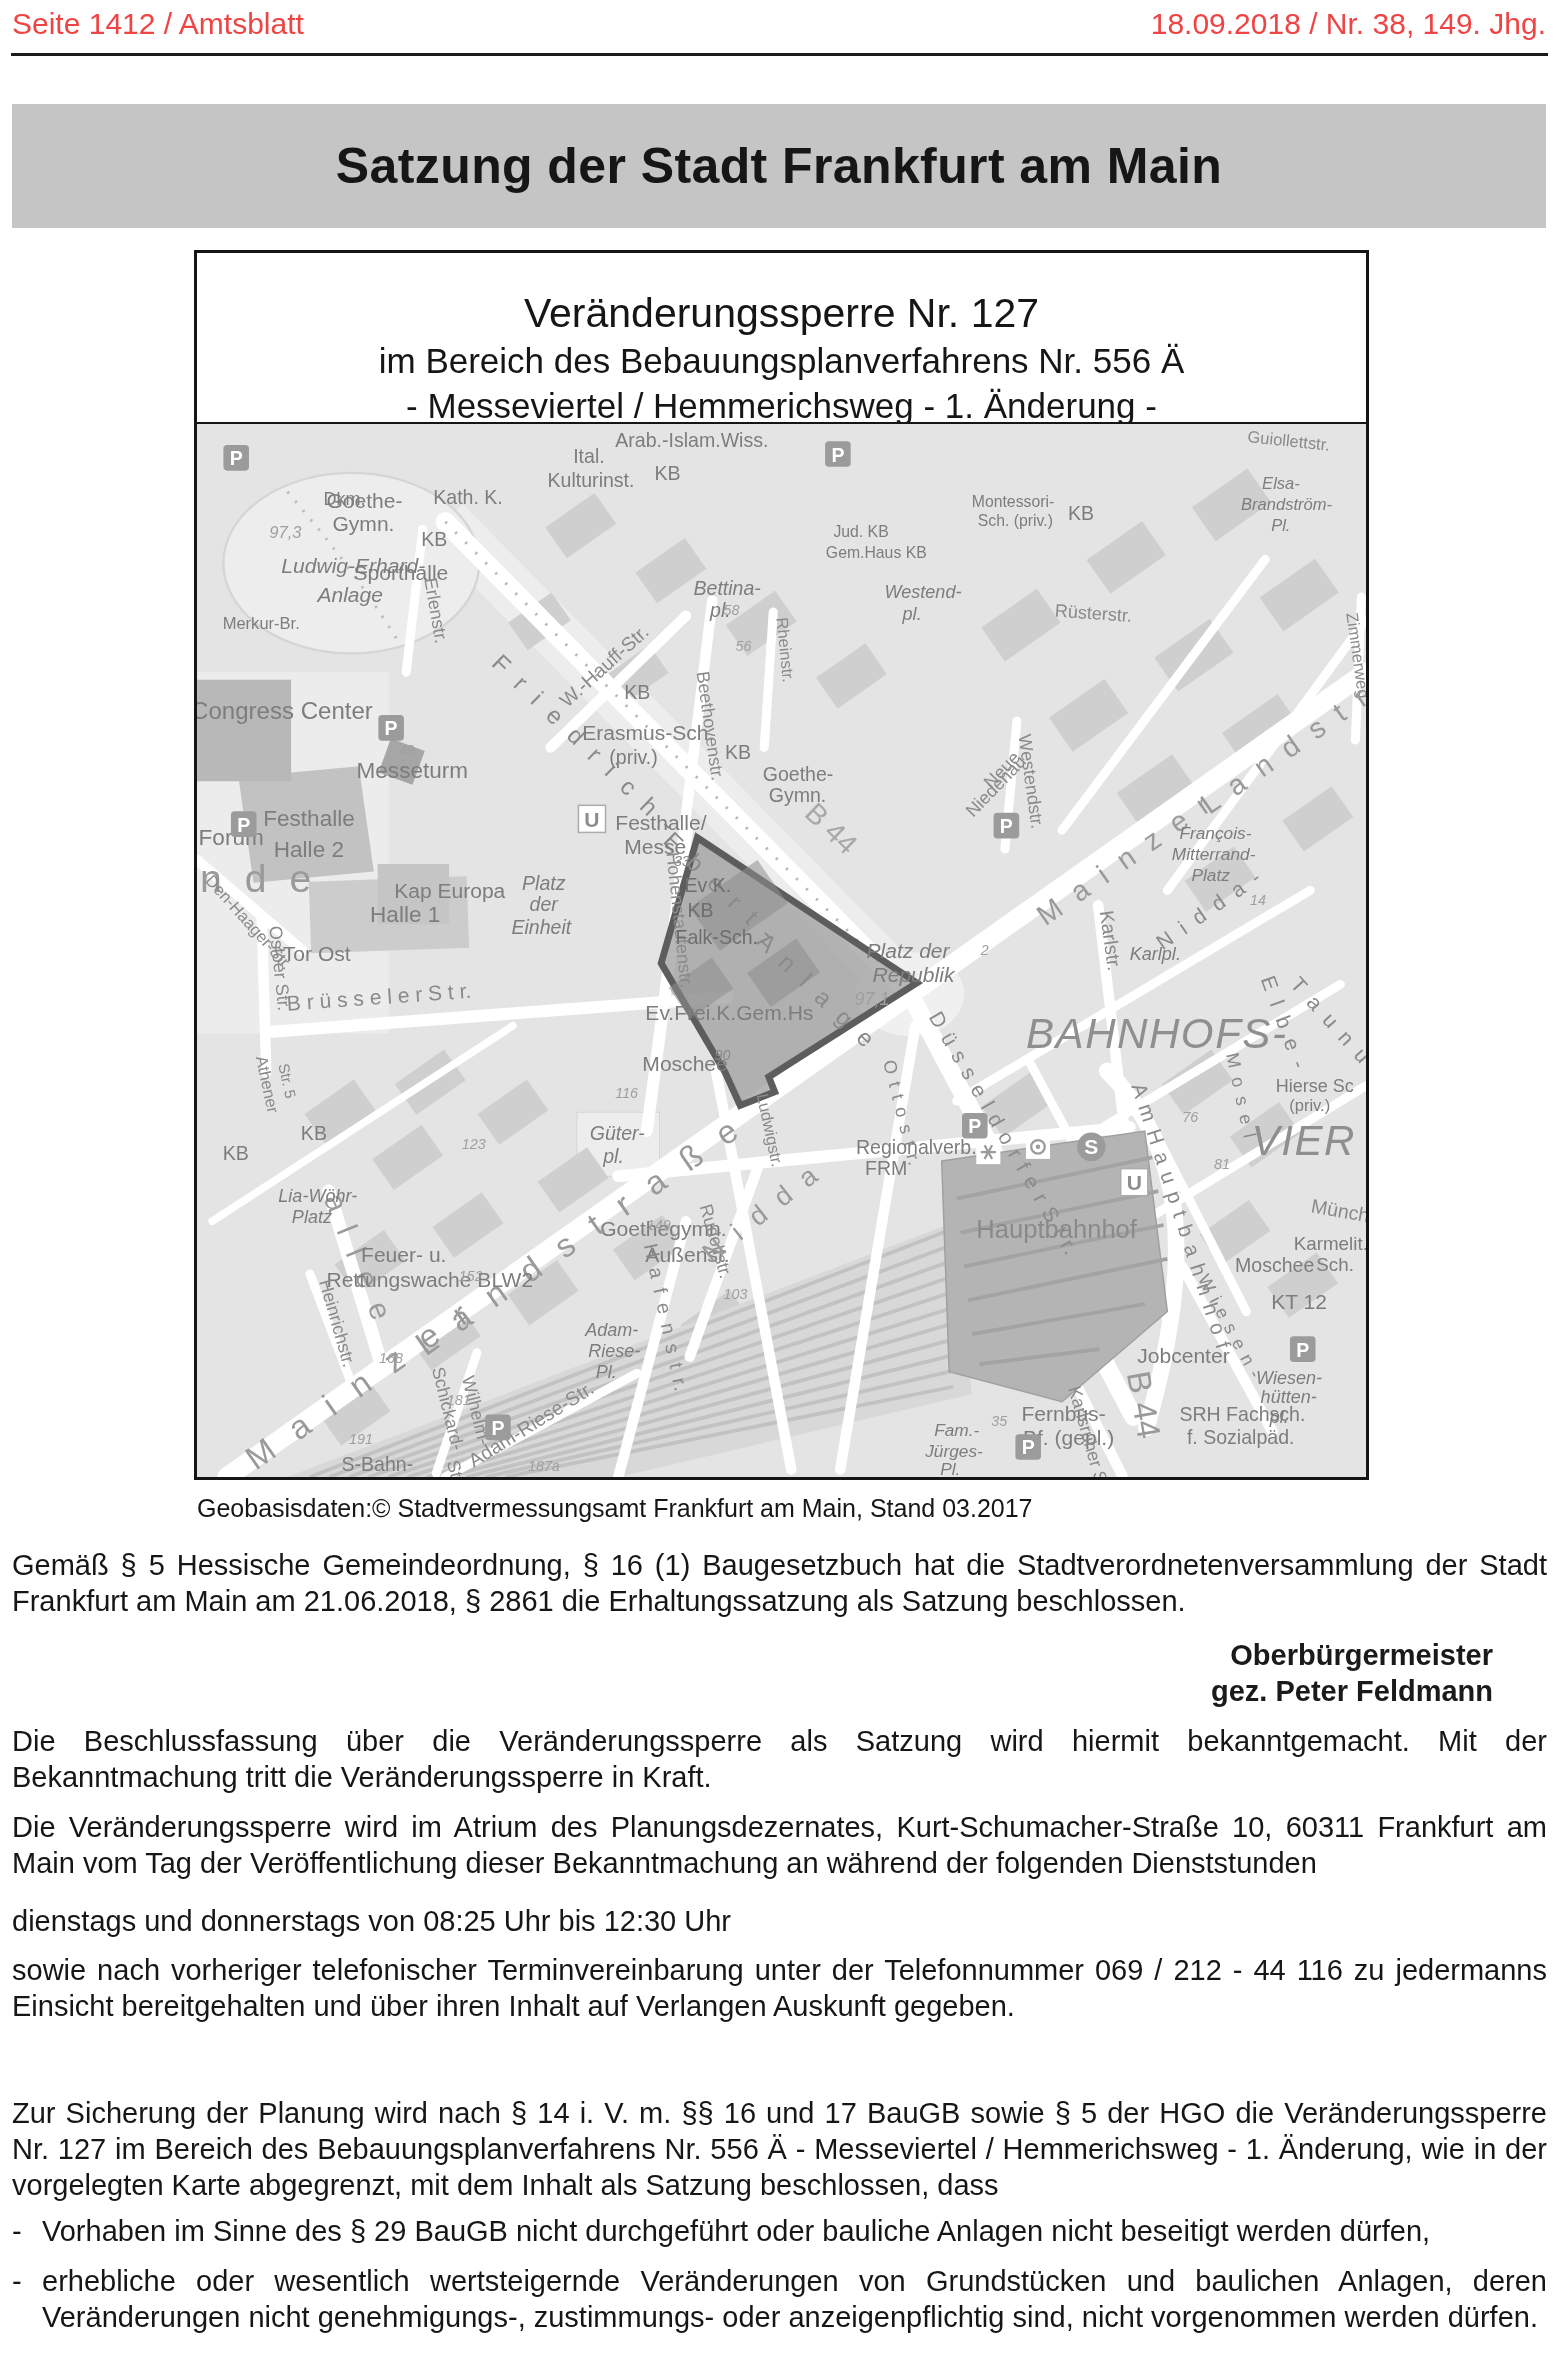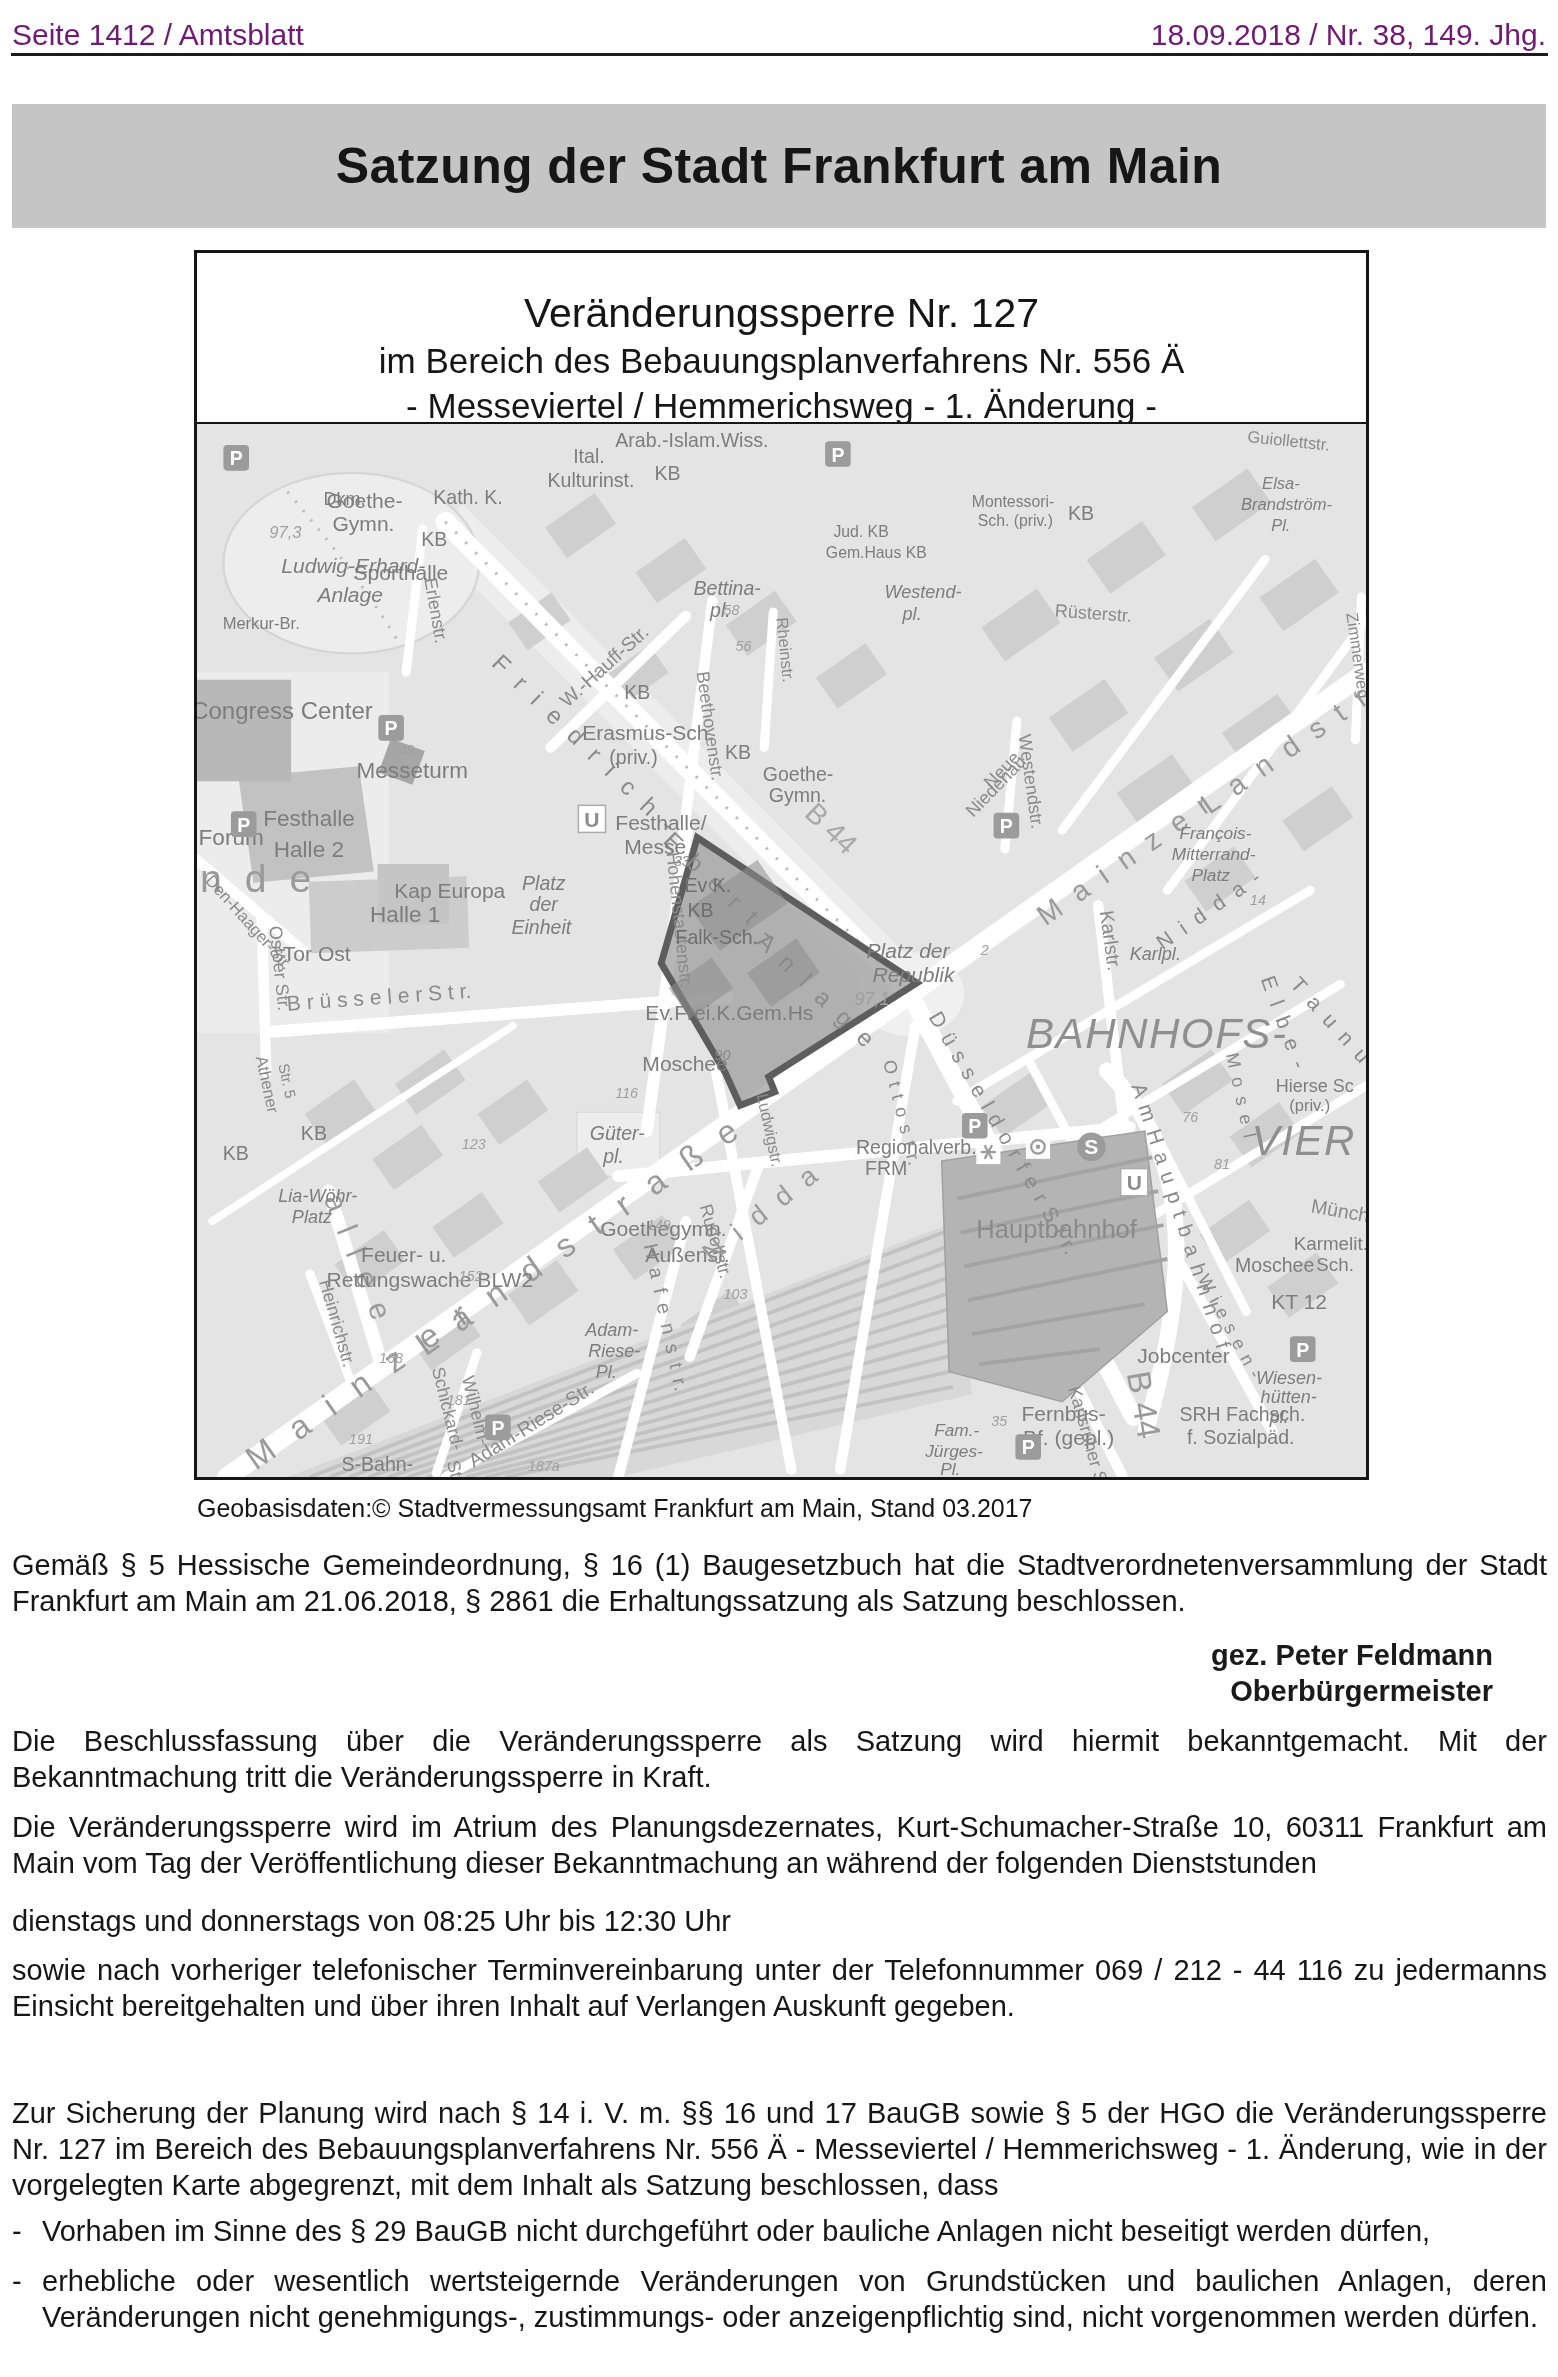--- a/index.html
+++ b/index.html
@@ -1,18 +1,18 @@
 <!DOCTYPE html>
 <html lang="de" style="font-size:12px"><head>
 <meta charset="utf-8">
 <style>
   html,body{margin:0;padding:0;background:#ffffff;}
   .page{position:relative;width:1558px;height:2377px;background:#fff;overflow:hidden;
         font-family:"Liberation Sans","DejaVu Sans",sans-serif;color:#1a1a1a;}
-  .hdr{position:absolute;top:18px;font-size:30px;color:#701a75;}
+  .hdr{position:absolute;top:7px;font-size:30px;color:#ef4444;}
   .hdr-left{left:12px;}
   .hdr-right{right:12px;}
   .hdr-rule{position:absolute;top:53px;left:10.5px;right:10.5px;height:3px;background:#1c1c1c;}
   .banner{position:absolute;top:98px;left:12px;right:12px;height:124px;background:#c5c5c5;
           display:flex;align-items:center;justify-content:center;margin-top:6px;}
   .banner-title{font-size:50px;font-weight:bold;color:#161616;letter-spacing:0.4px;}
   .figure{position:absolute;top:250px;left:194px;width:1169px;border:3px solid #151515;background:#fff;box-sizing:content-box;}
   .fig-title{height:169px;box-sizing:border-box;padding-top:35px;text-align:center;background:#fff;}
   .fig-t1{font-size:41px;line-height:50px;color:#161616;}
   .fig-t2,.fig-t3{font-size:35px;line-height:45px;color:#161616;}
@@ -399,22 +399,22 @@
           </g>
         </svg>
     </div>
   </div>
 
   <div class="caption">Geobasisdaten:© Stadtvermessungsamt Frankfurt am Main, Stand 03.2017</div>
 
   <div class="body-block just" style="top:1547px">Gemäß § 5 Hessische Gemeindeordnung, § 16 (1) Baugesetzbuch hat die Stadtverordnetenversammlung der Stadt Frankfurt am Main am 21.06.2018, § 2861 die Erhaltungssatzung als Satzung beschlossen.</div>
 
   <div class="sig" style="top:1637px">
+    <div>Oberbürgermeister</div>
     <div>gez. Peter Feldmann</div>
-    <div>Oberbürgermeister</div>
   </div>
 
   <div class="body-block just" style="top:1723px">Die Beschlussfassung über die Veränderungssperre als Satzung wird hiermit bekanntgemacht. Mit der Bekanntmachung tritt die Veränderungssperre in Kraft.</div>
   <div class="body-block just" style="top:1809px">Die Veränderungssperre wird im Atrium des Planungsdezernates, Kurt-Schumacher-Straße 10, 60311 Frankfurt am Main vom Tag der Veröffentlichung dieser Bekanntmachung an während der folgenden Dienststunden</div>
   <div class="body-block" style="top:1903px">dienstags und donnerstags von 08:25 Uhr bis 12:30 Uhr</div>
   <div class="body-block just" style="top:1952px">sowie nach vorheriger telefonischer Terminvereinbarung unter der Telefonnummer 069 / 212 - 44 116 zu jedermanns Einsicht bereitgehalten und über ihren Inhalt auf Verlangen Auskunft gegeben.</div>
   <div class="body-block just" style="top:2095px">Zur Sicherung der Planung wird nach § 14 i. V. m. §§ 16 und 17 BauGB sowie § 5 der HGO die Veränderungssperre Nr. 127 im Bereich des Bebauungsplanverfahrens Nr. 556 Ä - Messeviertel / Hemmerichsweg - 1. Änderung, wie in der vorgelegten Karte abgegrenzt, mit dem Inhalt als Satzung beschlossen, dass</div>
 
   <div class="body-block bullet" style="top:2213px">
     <span class="dash">-</span>

